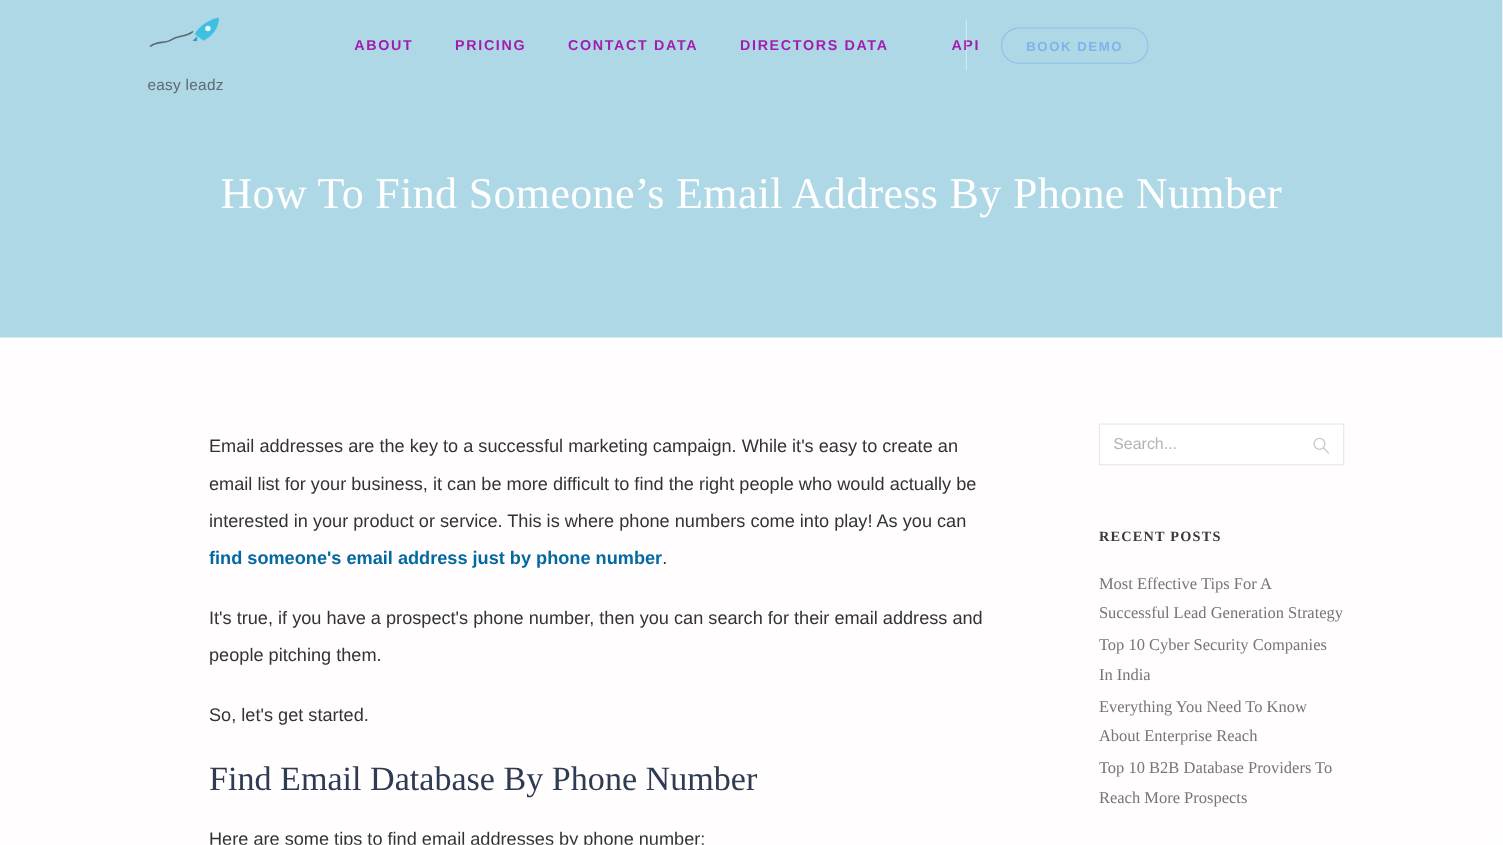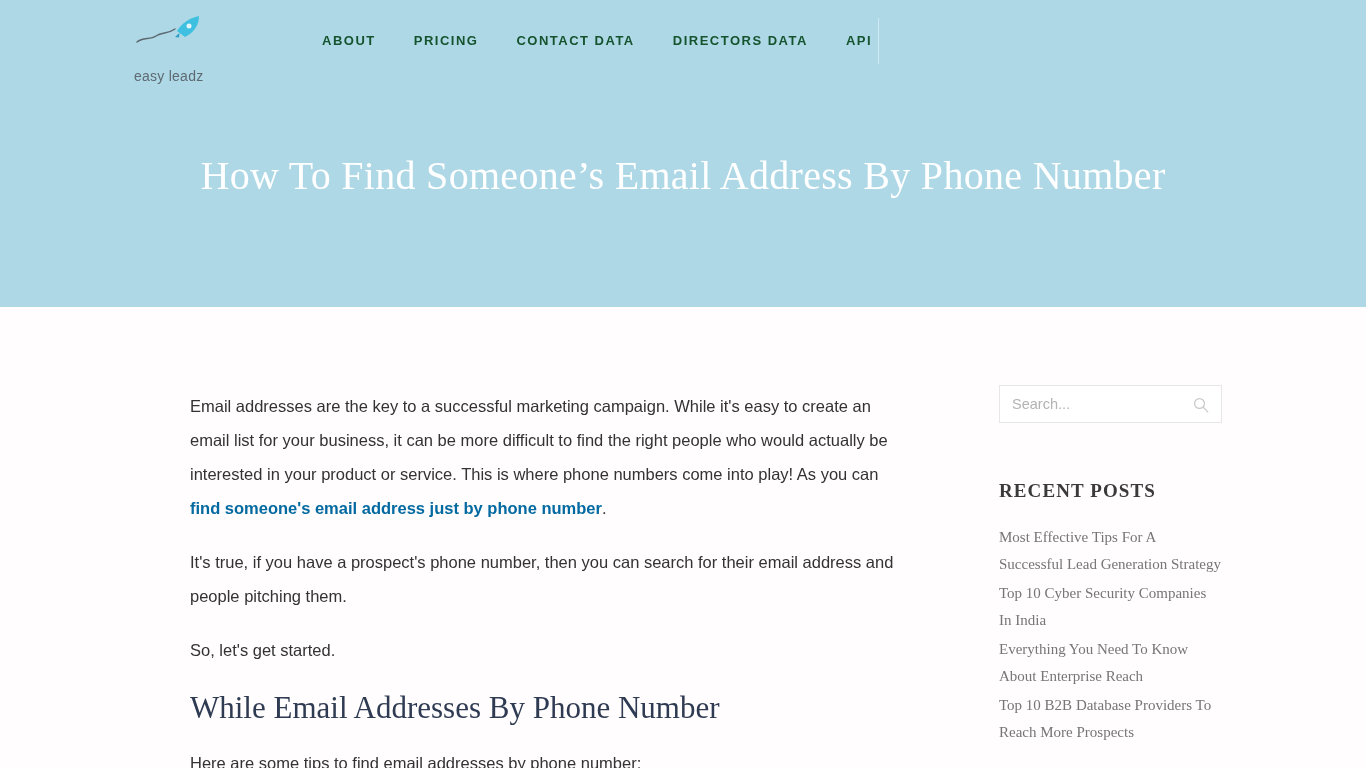--- a/index.html
+++ b/index.html
@@ -39,29 +39,29 @@
     position: absolute;
     left: 322px;
     top: 33px;
     display: flex;
     align-items: center;
     gap: 0;
   }
   .nav-item {
     font-size: 13px;
     letter-spacing: 1.5px;
-    color: #14532d;
+    color: #a21caf;
     font-weight: 600;
     text-decoration: none;
     white-space: nowrap;
     cursor: pointer;
     padding: 0 0;
     margin-right: 38px;
   }
-  .nav-item:last-child { margin-right: 0; }
+  .nav-item:last-child { margin-right: 0; margin-left: 19px; }
 
   .nav-divider {
     position: absolute;
     left: 878px;
     top: 18px;
     width: 1px;
     height: 46px;
     background: rgba(255,255,255,0.45);
   }
 
@@ -183,21 +183,21 @@
     position: absolute;
     right: 11px;
     top: 10px;
     width: 18px;
     height: 18px;
     cursor: pointer;
   }
 
   .widget-title {
     font-family: "Liberation Serif", serif;
-    font-size: 19px;
+    font-size: 13px;
     font-weight: 700;
     letter-spacing: 1.1px;
     color: #3a3a3a;
     margin-top: 57px;
     margin-bottom: 22px;
     text-transform: uppercase;
   }
 
   .recent-list { list-style: none; }
   .recent-list li { margin-bottom: 0; }
@@ -235,35 +235,36 @@
       <a class="nav-item" href="#">ABOUT</a>
       <a class="nav-item" href="#">PRICING</a>
       <a class="nav-item" href="#">CONTACT DATA</a>
       <a class="nav-item" href="#">DIRECTORS DATA</a>
       <a class="nav-item" href="#">API</a>
     </nav>
 
     <div class="nav-divider"></div>
 
     <div class="cta-group">
+      <div class="btn btn-outline">BOOK DEMO</div>
     </div>
   </div>
 
   <h1 class="hero-title">How To Find Someone’s Email Address By Phone Number</h1>
 </div>
 
 <div class="content-wrap">
 
   <article class="article">
     <p><span>Email addresses are the key to a successful marketing campaign. While it's easy to create an email list for your business, it can be more difficult to find the right people who would actually be interested in your product or service. This is where phone numbers come into play! As you can </span><b>find someone's email address just by phone number</b><span>.</span></p>
 
     <p>It's true, if you have a prospect's phone number, then you can search for their email address and people pitching them.</p>
     <p>So, let's get started.</p>
 
-    <h2 class="section-heading">While Email Addresses By Phone Number</h2>
+    <h2 class="section-heading">Find Email Database By Phone Number</h2>
 
     <div class="lead-line">Here are some tips to find email addresses by phone number:</div>
   </article>
 
   <aside class="sidebar">
 
     <div class="search-box">
       <input class="search-input" type="text" placeholder="Search..." style="">
       <svg class="search-icon" viewBox="0 0 24 24">
         <circle cx="10" cy="10" r="6.6" fill="none" stroke="#c9c9c9" stroke-width="1.6"></circle>

